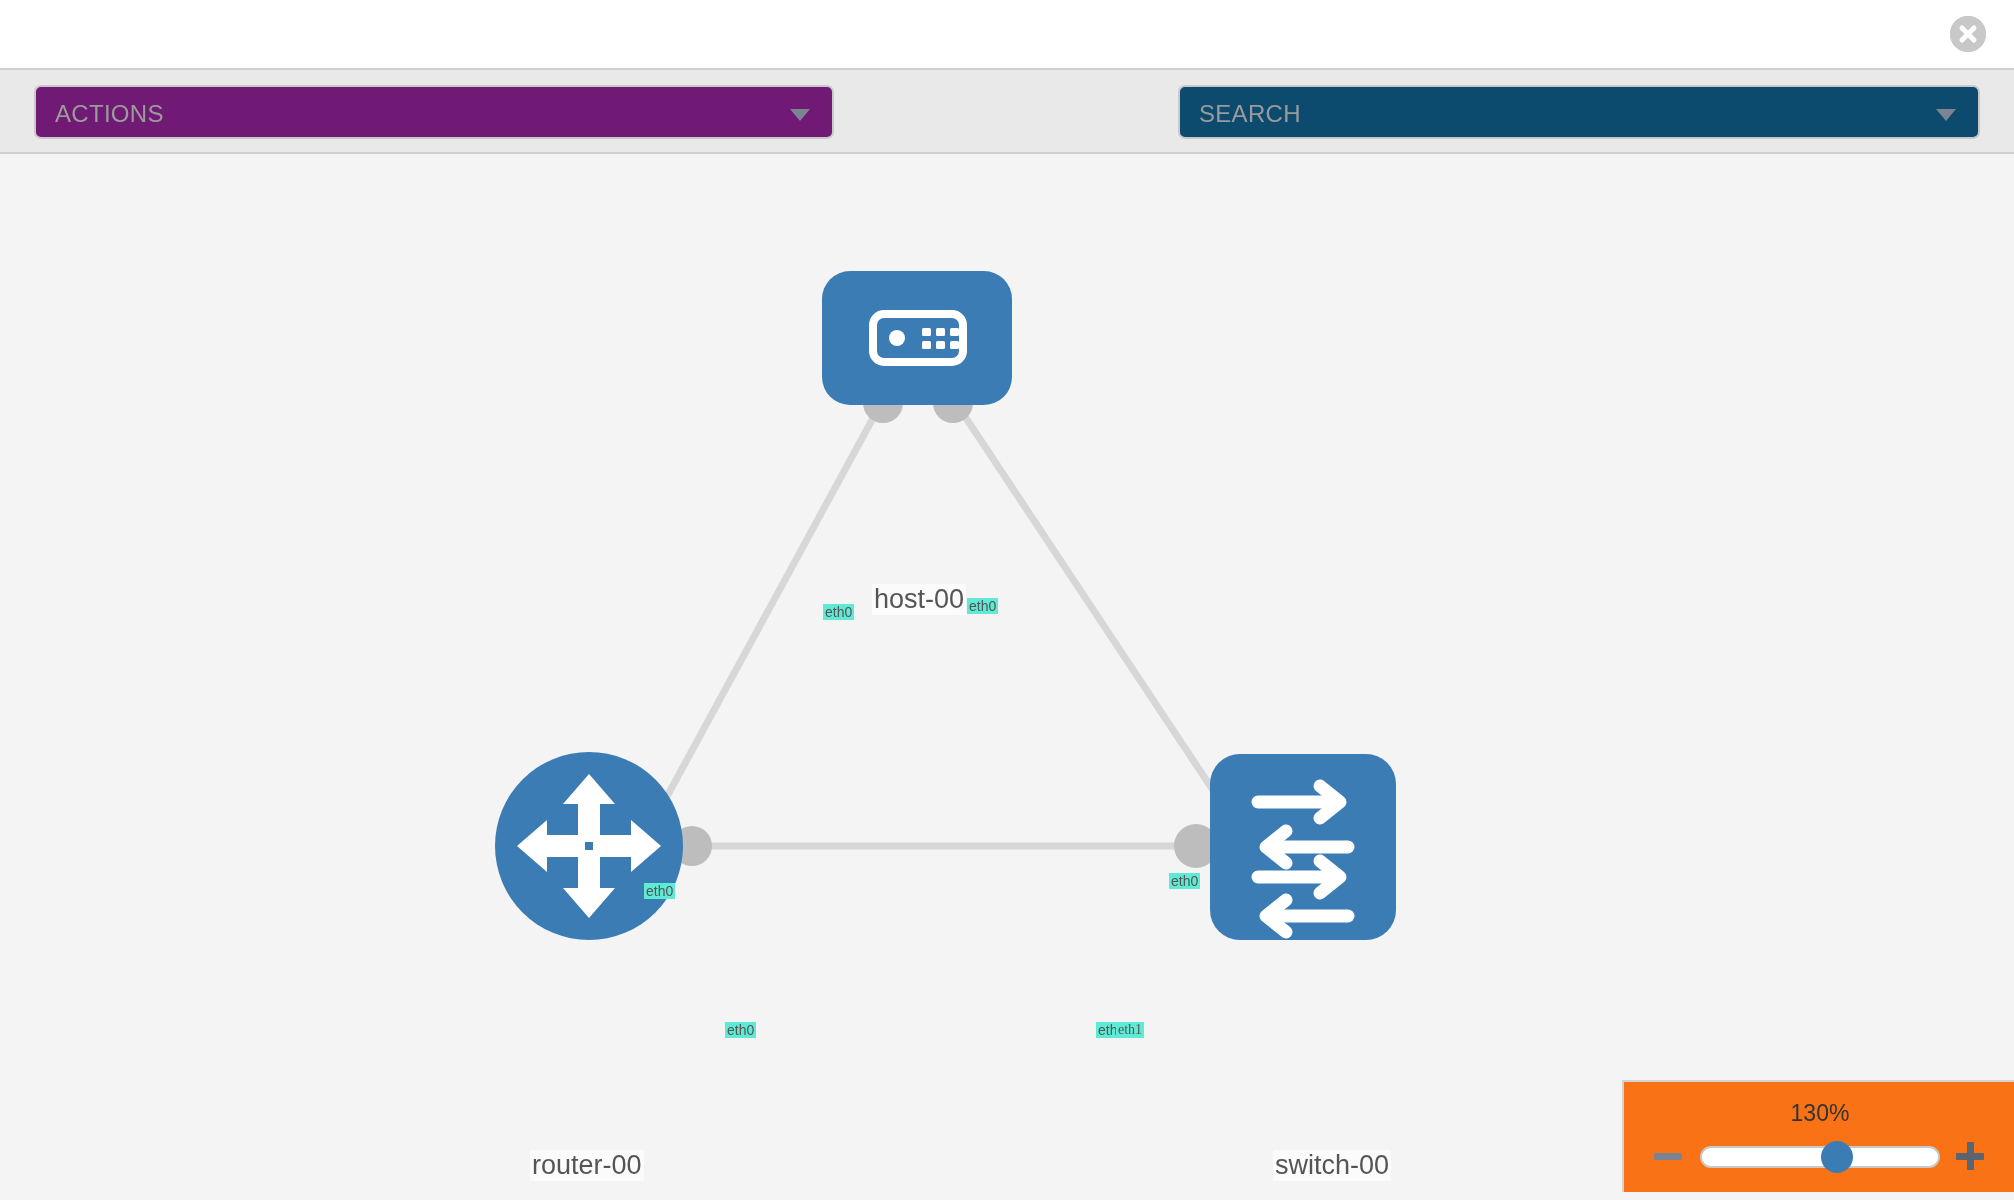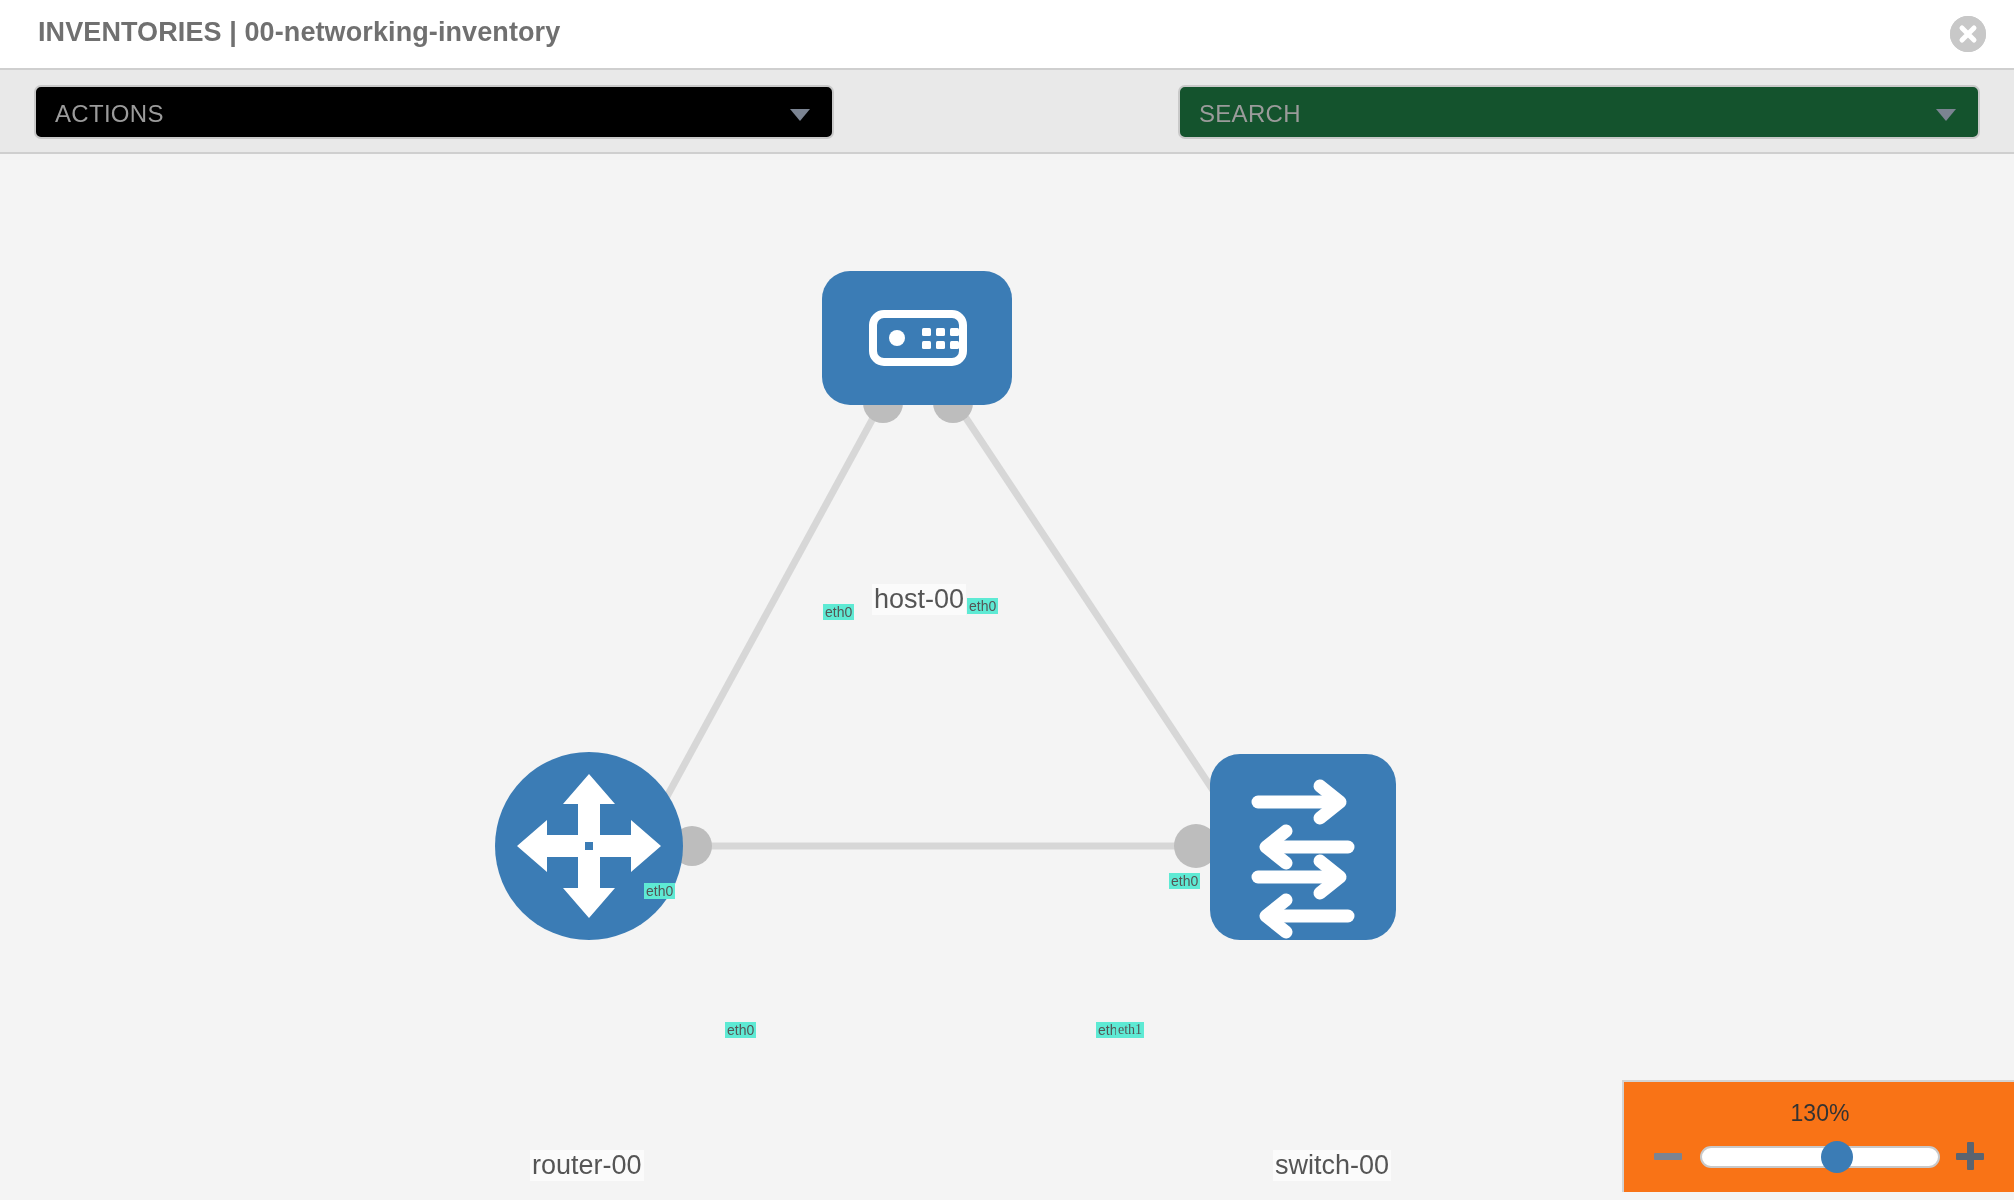--- a/index.html
+++ b/index.html
@@ -56,21 +56,21 @@
     border-top: 2px solid #cfcfcf;
     border-bottom: 2px solid #cfcfcf;
     box-sizing: border-box;
   }
   .actions-select {
     position: absolute;
     left: 34px;
     top: 15px;
     width: 800px;
     height: 54px;
-    background: #000000;
+    background: #701a75;
     border: 2px solid #c9c9c9;
     border-radius: 7px;
     box-sizing: border-box;
     cursor: pointer;
   }
   .actions-label {
     position: absolute;
     left: 19px;
     top: 13px;
     font-size: 24px;
@@ -95,21 +95,21 @@
   }
   .tool-icon.wrench { left: 1041px; top: 91px; }
   .tool-icon.key    { left: 1110px; top: 91px; }
 
   .search-select {
     position: absolute;
     left: 1178px;
     top: 15px;
     width: 802px;
     height: 54px;
-    background: #14532d;
+    background: #0c4a6e;
     border: 2px solid #c9c9c9;
     border-radius: 7px;
     box-sizing: border-box;
     cursor: text;
   }
   .search-label {
     position: absolute;
     left: 19px;
     top: 13px;
     font-size: 24px;
@@ -227,21 +227,20 @@
     height: 32px;
     border-radius: 50%;
     background: #3b7cb5;
     cursor: pointer;
   }
 </style>
 </head>
 <body>
 
 <div class="header">
-  <div class="header-title">INVENTORIES | 00-networking-inventory</div>
   <div class="close-btn">
     <svg width="36" height="36" viewBox="0 0 36 36">
       <circle cx="18" cy="18" r="18" fill="#c8c8c8"></circle>
       <path d="M12 12 L24 24 M24 12 L12 24" stroke="#ffffff" stroke-width="5" stroke-linecap="round"></path>
     </svg>
   </div>
 </div>
 
 <div class="toolbar">
 

